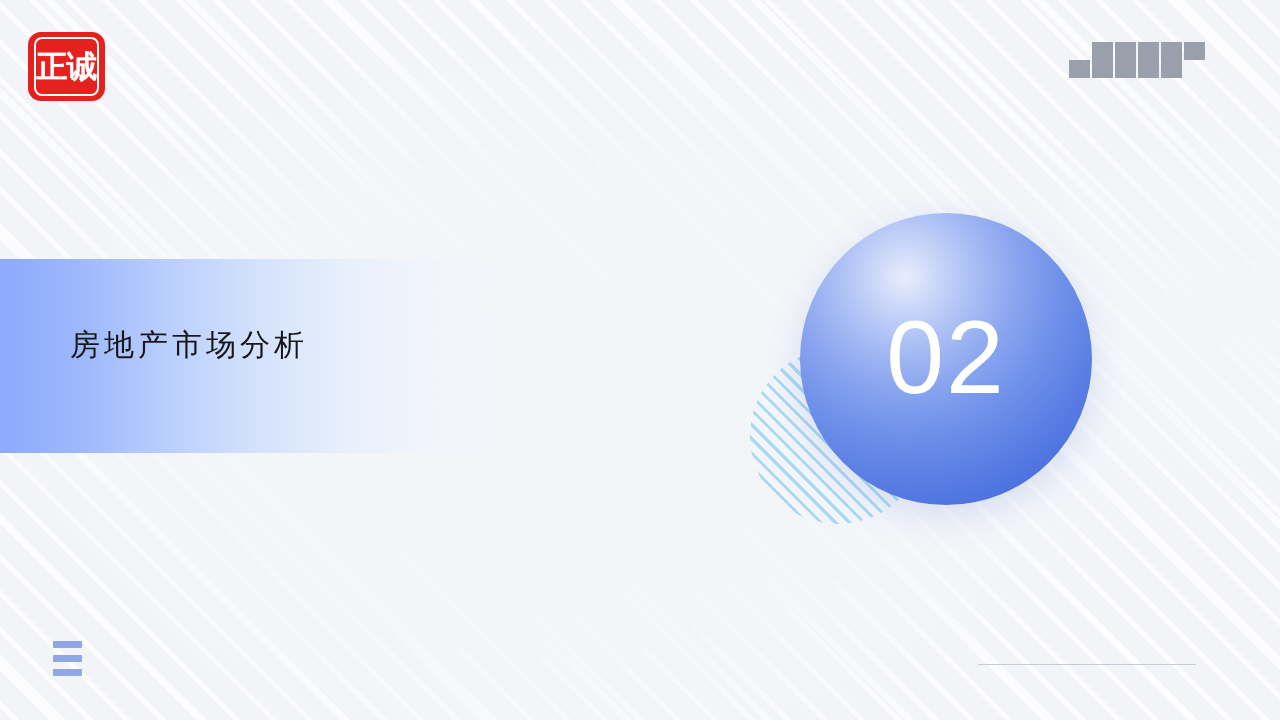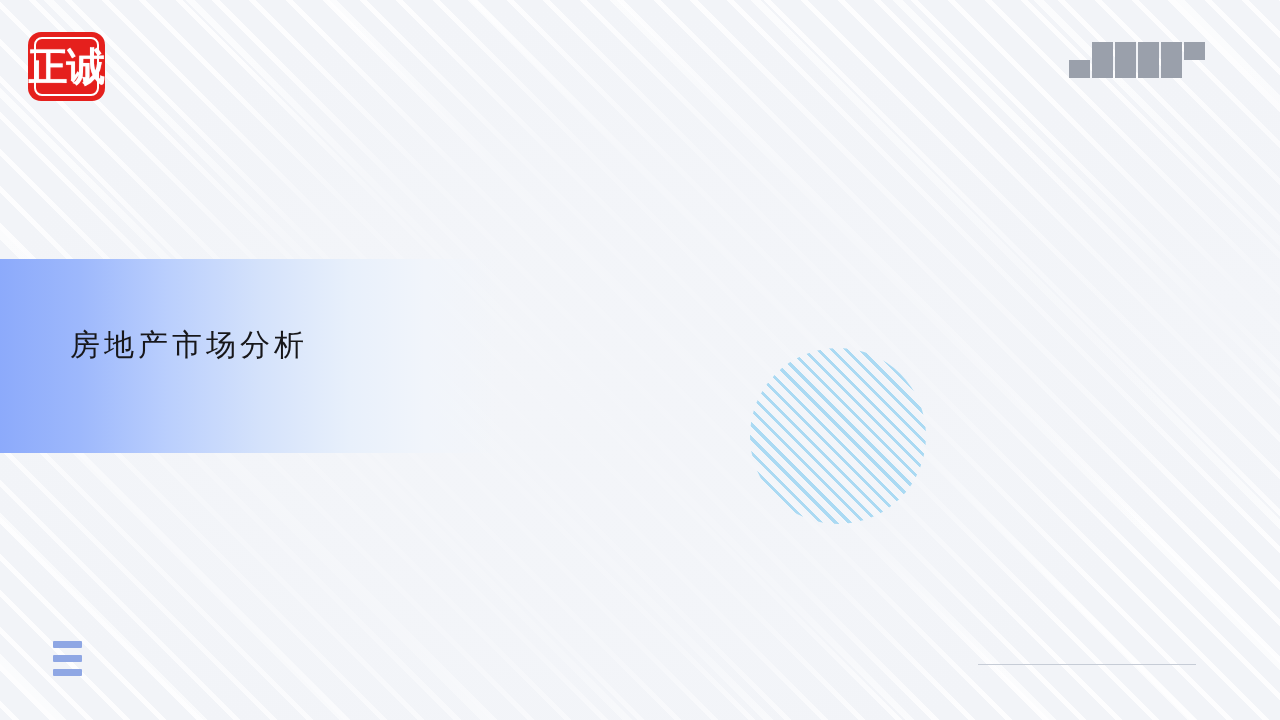--- a/index.html
+++ b/index.html
@@ -87,21 +87,21 @@
   .logo-chars {
     position: absolute;
     left: 0;
     right: 0;
     top: 0;
     bottom: 0;
     display: flex;
     align-items: center;
     justify-content: center;
     color: #ffffff;
-    font-size: 39px;
+    font-size: 31px;
     font-weight: 700;
     letter-spacing: -1px;
     line-height: 1;
     font-family: "DejaVu Sans", "Liberation Sans", sans-serif;
     text-shadow: 0 0 1px rgba(255,255,255,0.6);
   }
 
   
   .checker {
     position: absolute;
@@ -255,20 +255,23 @@
     <div class="sq" style="left:92px; top:0px;"></div>
     <div class="sq" style="left:92px; top:18px;"></div>
     <div class="sq" style="left:115px;top:0px;"></div>
   </div>
 
   <div class="title-band"></div>
   <div class="title-band-text">房地产市场分析</div>
 
   <div class="striped-circle"></div>
 
+  <div class="sphere">
+    <div class="sphere-number">02</div>
+  </div>
 
   <div class="menu-icon">
     <div class="bar"></div>
     <div class="bar"></div>
     <div class="bar"></div>
   </div>
 
   <div class="footer-rule"></div>
 
 </div>

